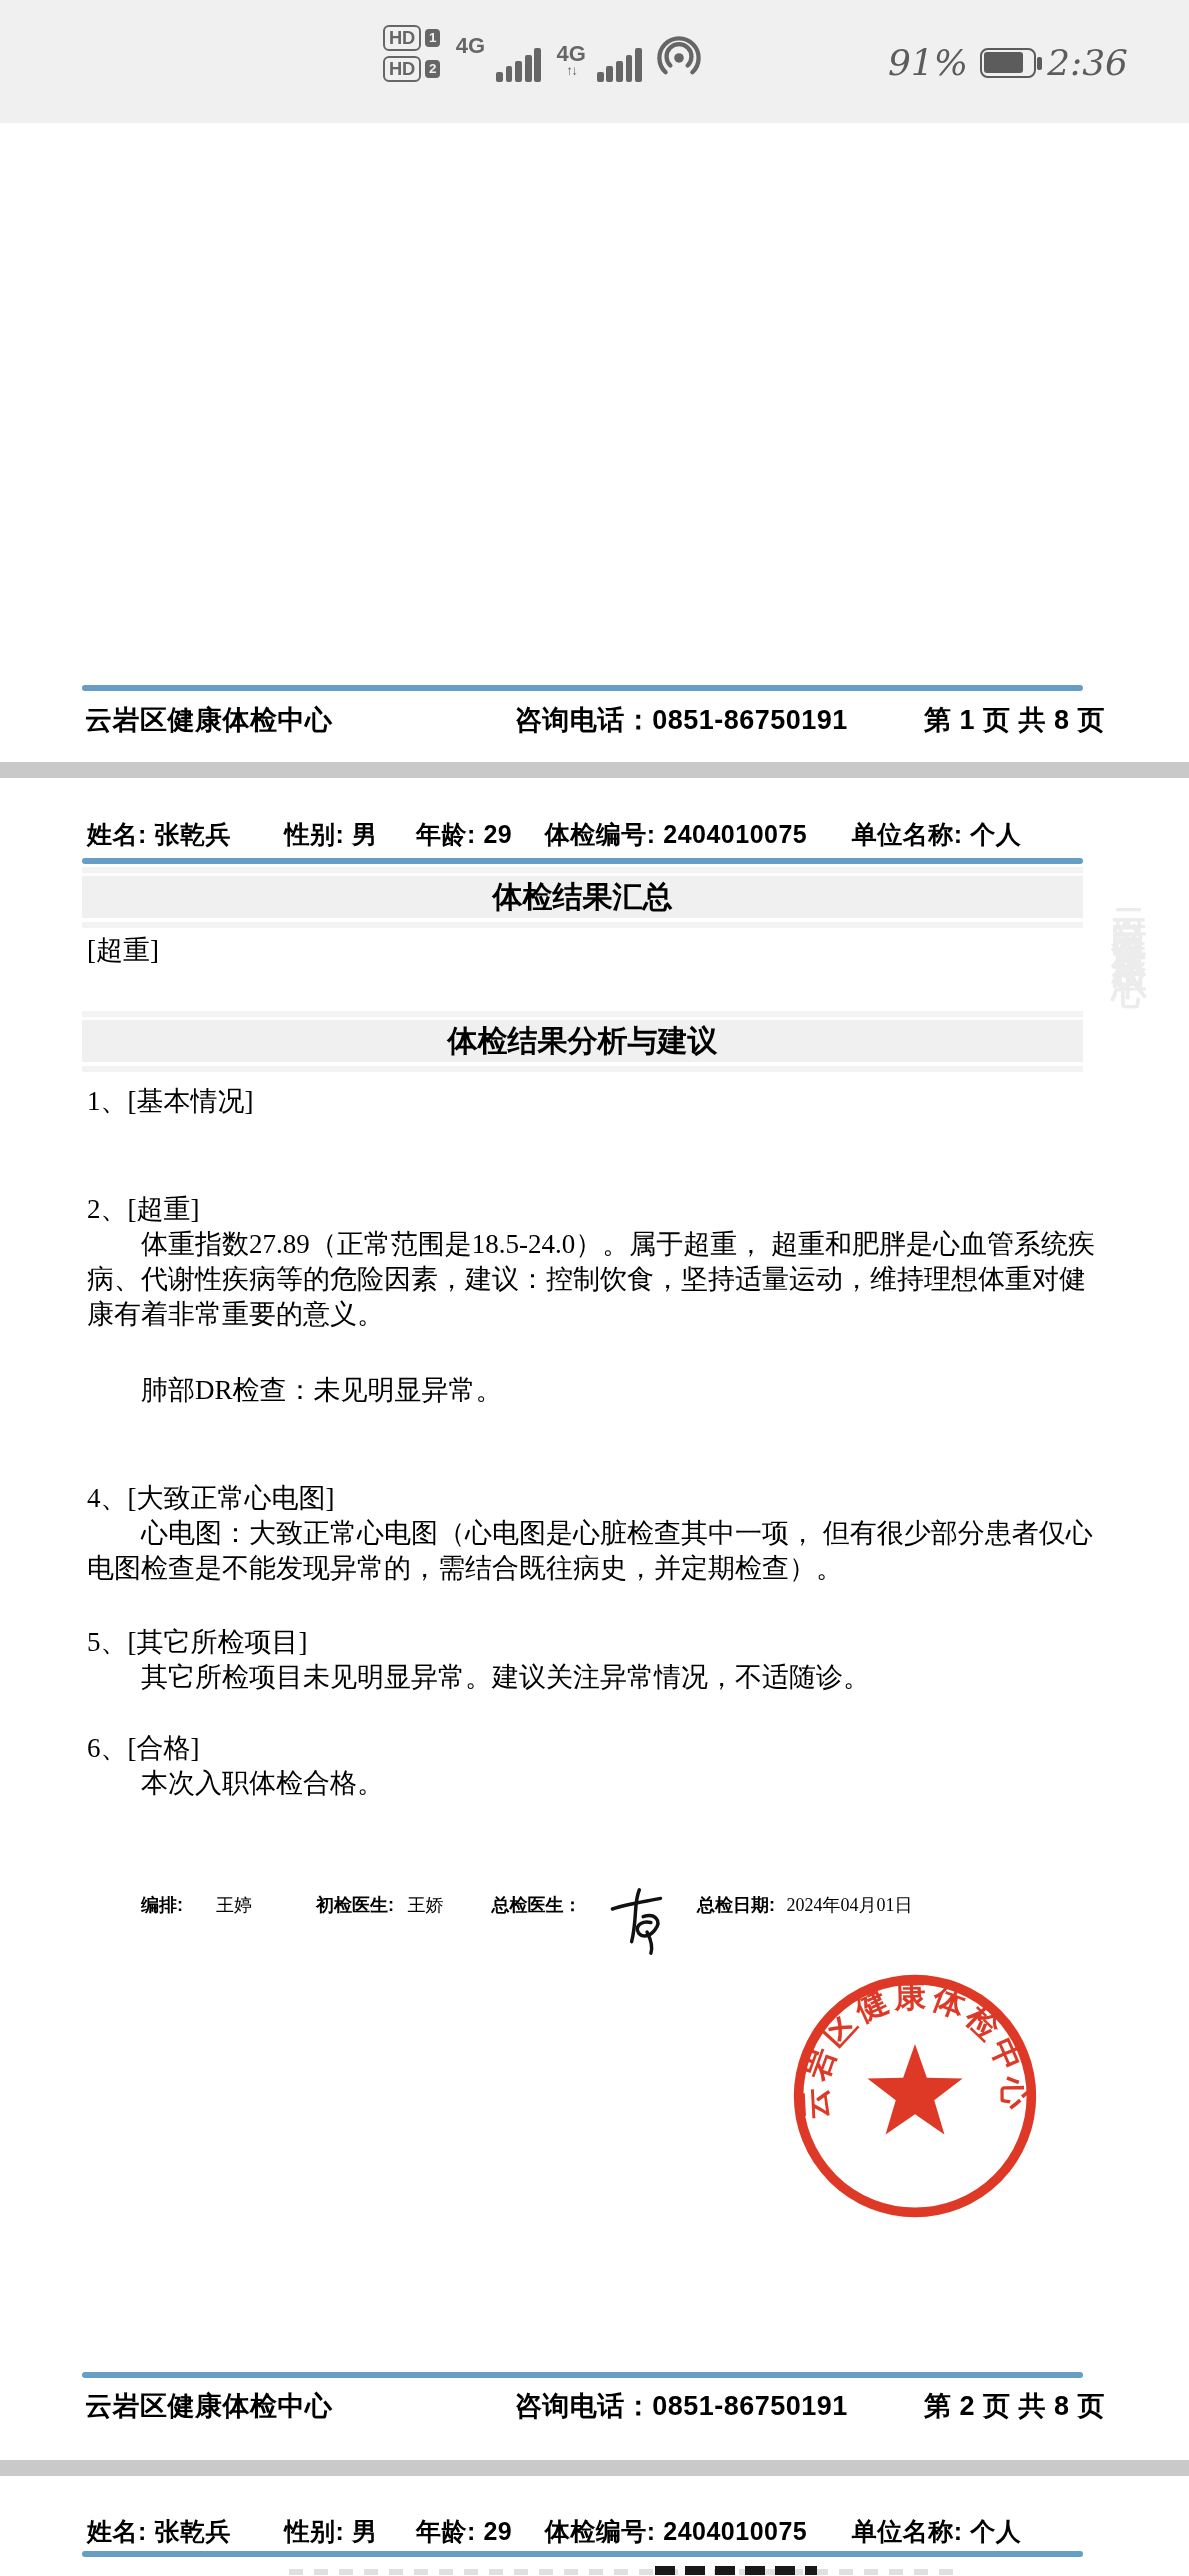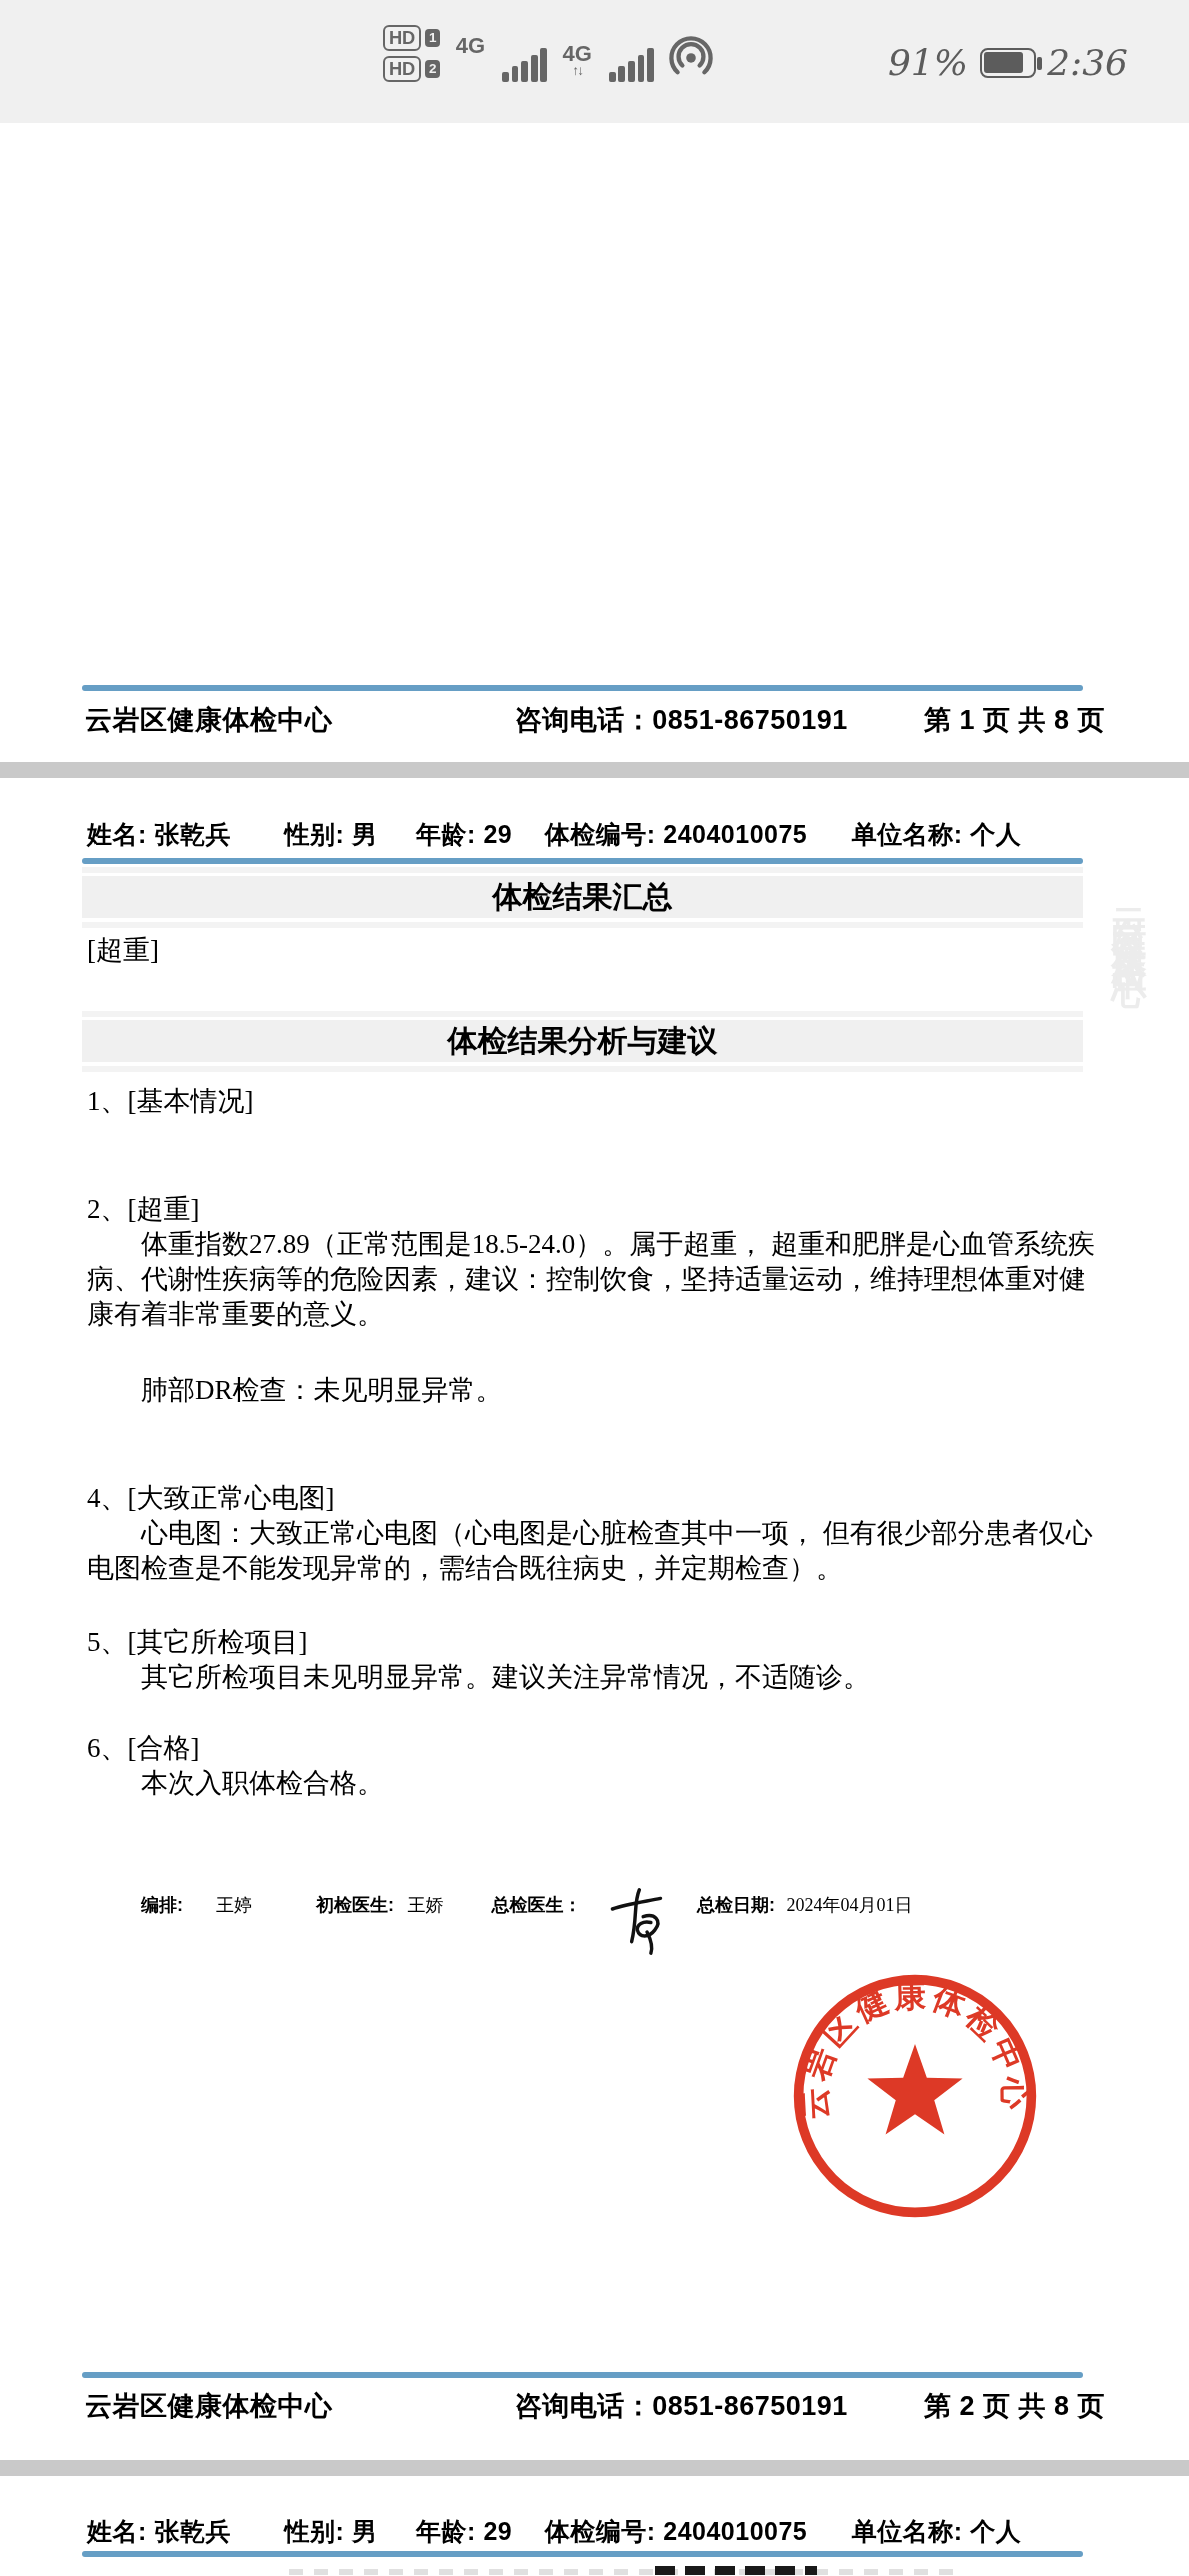--- a/index.html
+++ b/index.html
@@ -10,21 +10,21 @@
     font-family:"Liberation Sans", sans-serif;
   }
 
   
   .statusbar { position:relative; width:100%; height:123px; background:#f0f0f0; color:#666; }
   .sb-left { position:absolute; left:383px; top:25px; display:flex; align-items:flex-end; gap:15.4px; }
   .hd-stack { display:flex; flex-direction:column; gap:4.8px; }
   .hd-row { display:flex; align-items:center; gap:3.9px; }
   .hd-badge { border:2.9px solid #666; border-radius:6px; padding:0 3.9px; font-size:18.3px; font-weight:bold; line-height:22px; color:#666; }
   .hd-sim { background:#666; color:#f0f0f0; border-radius:3.9px; font-size:13.5px; font-weight:bold; line-height:18.3px; padding:0 3.9px; }
-  .net { display:flex; align-items:flex-end; gap:17px; }
+  .net { display:flex; align-items:flex-end; gap:11px; }
   .net-type { font-weight:bold; font-size:22px; margin-bottom:23px; }
   .net-type-stack { display:flex; flex-direction:column; align-items:center; margin-bottom:3.9px; }
   .net-type-stack .t { font-weight:bold; font-size:22px; line-height:21px; }
   .net-type-stack .a { font-size:13.5px; line-height:13.5px; letter-spacing:-1.9px; }
   .bars { display:flex; align-items:flex-end; gap:2.9px; }
   .bars i { display:block; width:6.7px; background:#666; border-radius:1.9px; }
   .bars i:nth-child(1){height:9.6px}.bars i:nth-child(2){height:15.4px}
   .bars i:nth-child(3){height:21px}.bars i:nth-child(4){height:27px}
   .bars i:nth-child(5){height:34px}
   .hotspot { margin-bottom:0px; }

